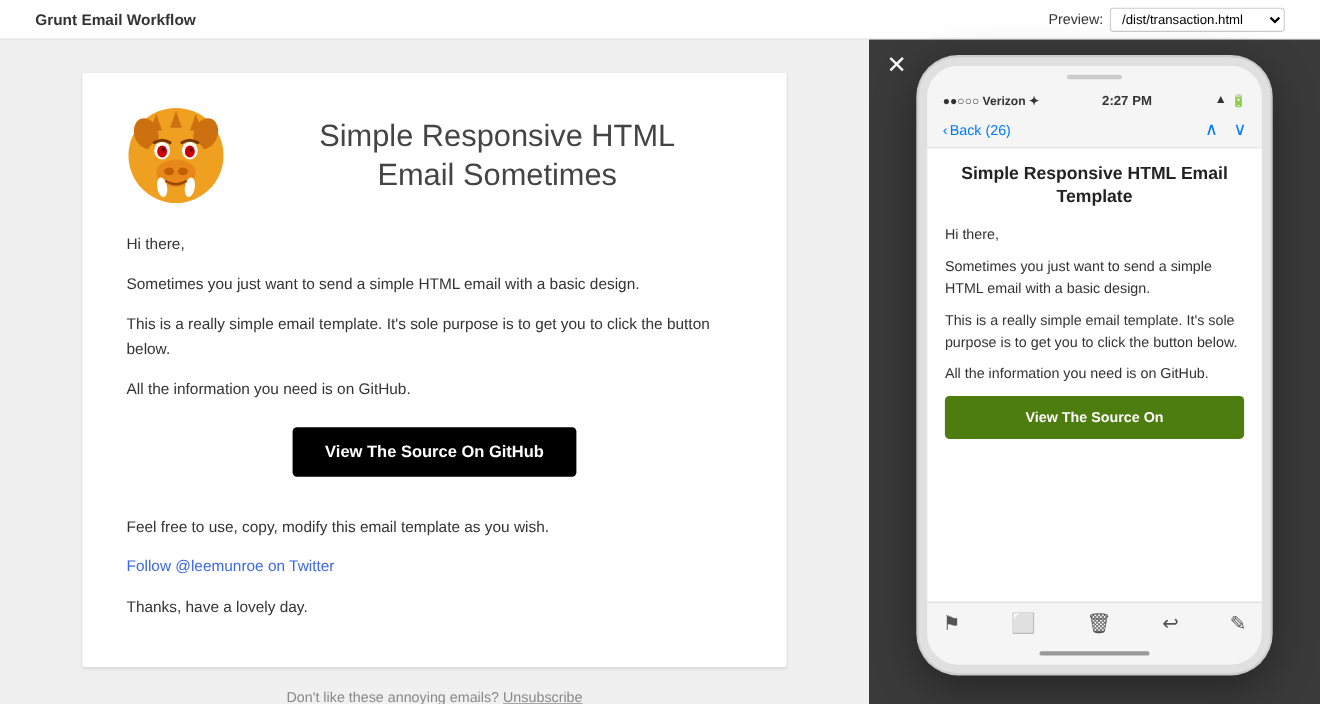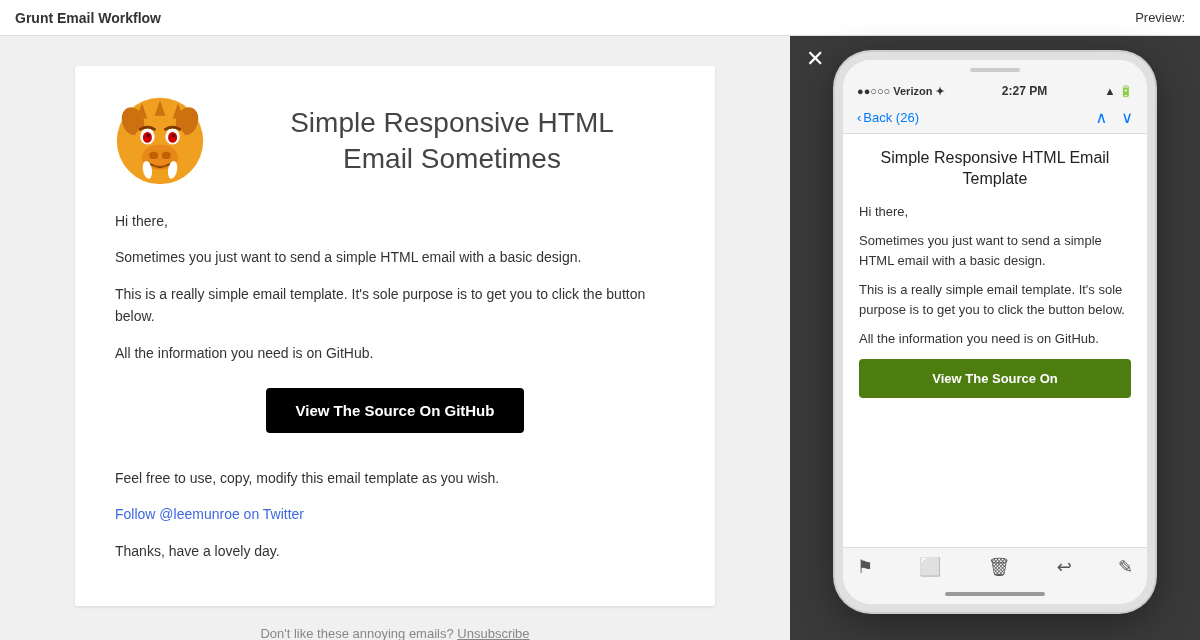--- a/index.html
+++ b/index.html
@@ -6,21 +6,21 @@
     body { font-family: -apple-system, BlinkMacSystemFont, 'Segoe UI', sans-serif; background: #f0f0f0; width: 1200px; height: 640px; overflow: hidden; }
 
     
     .top-bar {
       height: 36px;
       background: #fff;
       border-bottom: 1px solid #ddd;
       display: flex;
       align-items: center;
       justify-content: space-between;
-      padding: 0 15px;
+      padding: 0 32px;
     }
     .top-bar-title {
       font-size: 14px;
       font-weight: 600;
       color: #333;
     }
     .top-bar-preview {
       display: flex;
       align-items: center;
       gap: 6px;
@@ -213,21 +213,21 @@
 
     .phone-content {
       flex: 1;
       background: #fff;
       overflow-y: auto;
       padding: 14px 16px;
     }
 
     .phone-email-title {
       font-size: 16px;
-      font-weight: 400;
+      font-weight: 700;
       color: #222;
       text-align: center;
       margin-bottom: 12px;
       line-height: 1.3;
     }
 
     .phone-email-body {
       font-size: 13px;
       color: #333;
       line-height: 1.5;
@@ -272,20 +272,23 @@
       margin: 6px auto 2px;
     }
   </style>
 </head>
 <body>
 
 <div class="top-bar">
   <span class="top-bar-title">Grunt Email Workflow</span>
   <div class="top-bar-preview">
     <span>Preview:</span>
+    <select class="preview-select">
+      <option>/dist/transaction.html</option>
+    </select>
   </div>
 </div>
 
 <div class="main-layout">
 
   <div class="left-panel">
     <div class="email-card">
       <div class="email-header">
 
         <svg class="boar-logo" viewBox="0 0 100 100" xmlns="http://www.w3.org/2000/svg">

